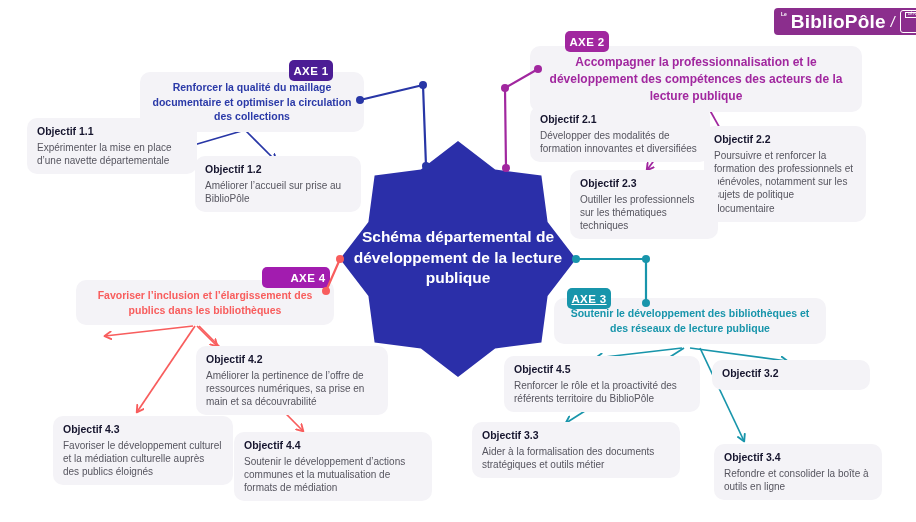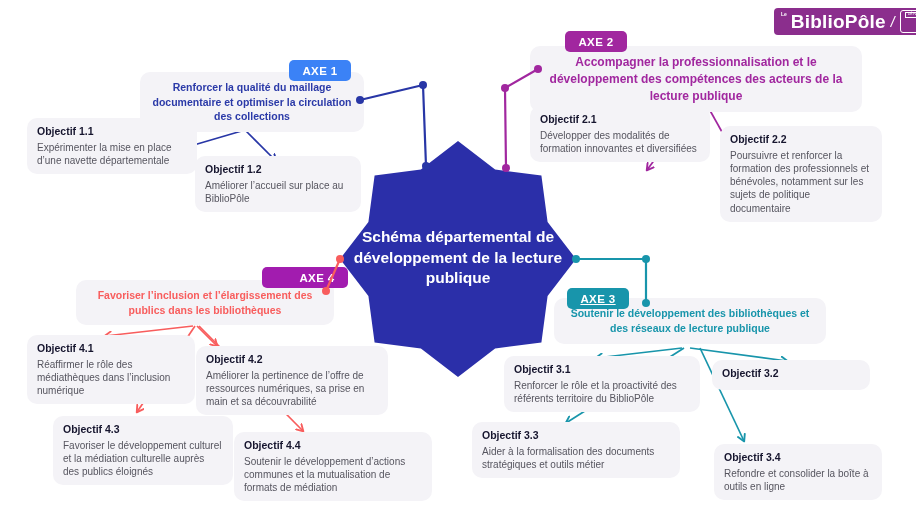--- a/index.html
+++ b/index.html
@@ -14,25 +14,25 @@
     position:absolute;z-index:2;background:#f4f3f7;border-radius:10px;
     padding:7px 10px;font-size:10px;color:#56555f;line-height:1.32;
   }
   .obox .ohead{display:block;font-weight:700;font-size:10.5px;color:#16152e;margin-bottom:2px;}
   .tbox{
     position:absolute;z-index:2;background:#f4f3f7;border-radius:10px;
     padding:8px 10px;font-weight:700;text-align:center;line-height:1.4;
     display:flex;align-items:center;justify-content:center;
   }
   .badge{
-    position:absolute;z-index:3;width:62px;height:21px;border-radius:5px;
+    position:absolute;z-index:3;width:44px;height:21px;border-radius:5px;
     display:flex;align-items:center;justify-content:center;
     color:#fff;font-weight:700;font-size:11.5px;letter-spacing:.4px;
   }
-  .c-axe1{color:#2b3aa8;} .bg-axe1{background:#3b82f6;text-align:center;}
+  .c-axe1{color:#2b3aa8;} .bg-axe1{background:#4c1d95;text-align:center;}
   .c-axe2{color:#a1279f;} .bg-axe2{background:#a1279f;}
   .c-axe3{color:#1895ab;} .bg-axe3{background:#1895ab;}
   .c-axe4{color:#f85d5d;} .bg-axe4{background:#a21caf;padding-left:24px;}
   #center-title{
     position:absolute;z-index:4;left:350px;top:227px;width:216px;
     color:#ffffff;font-weight:700;font-size:15.5px;line-height:1.33;text-align:center;
   }
   #logo{
     position:absolute;z-index:3;left:774px;top:8px;height:27px;
     background:#8b2e8d;border-radius:4px;display:flex;align-items:center;
@@ -110,58 +110,58 @@
   <div id="center-title">Schéma départemental de développement de la lecture publique</div>
 
   <div class="badge bg-axe1" style="left:289px;top:60px;">AXE 1</div>
   <div class="tbox c-axe1" style="left:140px;top:72px;width:204px;min-height:38px;font-size:10.5px;">Renforcer la qualité du maillage documentaire et optimiser la circulation des collections</div>
   <div class="obox" style="left:27px;top:118px;width:150px;">
     <b class="ohead">Objectif 1.1</b>
     <span>Expérimenter la mise en place d’une navette départementale</span>
   </div>
   <div class="obox" style="left:195px;top:156px;width:146px;">
     <b class="ohead">Objectif 1.2</b>
-    <span>Améliorer l’accueil sur place au BiblioPôle</span>
+    <span>Améliorer l’accueil sur prise au BiblioPôle</span>
   </div>
 
   <div class="badge bg-axe2" style="left:565px;top:31px;">AXE 2</div>
   <div class="tbox c-axe2" style="left:530px;top:46px;width:312px;min-height:30px;font-size:12px;">Accompagner la professionnalisation et le développement des compétences des acteurs de la lecture publique</div>
   <div class="obox" style="left:530px;top:106px;width:160px;">
     <b class="ohead">Objectif 2.1</b>
     <span>Développer des modalités de formation innovantes et diversifiées</span>
   </div>
-  <div class="obox" style="left:720px;top:126px;width:142px;">
+  <div class="obox" style="left:704px;top:126px;width:142px;">
     <b class="ohead">Objectif 2.2</b>
     <span>Poursuivre et renforcer la formation des professionnels et bénévoles, notamment sur les sujets de politique documentaire</span>
+  </div>
+  <div class="obox" style="left:570px;top:170px;width:128px;">
+    <b class="ohead">Objectif 2.3</b>
+    <span>Outiller les professionnels sur les thématiques techniques</span>
   </div>
 
   <div class="badge bg-axe3" style="left:567px;top:288px;text-decoration:underline;">AXE 3</div>
   <div class="tbox c-axe3" style="left:554px;top:298px;width:252px;min-height:30px;font-size:10.5px;">Soutenir le développement des bibliothèques et des réseaux de lecture publique</div>
   <div class="obox" style="left:504px;top:356px;width:176px;">
-    <b class="ohead">Objectif 3.1</b>
+    <b class="ohead">Objectif 4.5</b>
     <span>Renforcer le rôle et la proactivité des référents territoire du BiblioPôle</span>
   </div>
   <div class="obox" style="left:712px;top:360px;width:138px;">
     <b class="ohead">Objectif 3.2</b>
   </div>
   <div class="obox" style="left:472px;top:422px;width:188px;">
     <b class="ohead">Objectif 3.3</b>
     <span>Aider à la formalisation des documents stratégiques et outils métier</span>
   </div>
   <div class="obox" style="left:714px;top:444px;width:148px;">
     <b class="ohead">Objectif 3.4</b>
     <span>Refondre et consolider la boîte à outils en ligne</span>
   </div>
 
   <div class="badge bg-axe4" style="left:262px;top:267px;">AXE 4</div>
   <div class="tbox c-axe4" style="left:76px;top:280px;width:238px;min-height:28px;font-size:10.5px;">Favoriser l’inclusion et l’élargissement des publics dans les bibliothèques</div>
-  <div class="obox" style="left:27px;top:335px;width:148px;">
-    <b class="ohead">Objectif 4.1</b>
-    <span>Réaffirmer le rôle des médiathèques dans l’inclusion numérique</span>
-  </div>
   <div class="obox" style="left:196px;top:346px;width:172px;">
     <b class="ohead">Objectif 4.2</b>
     <span>Améliorer la pertinence de l’offre de ressources numériques, sa prise en main et sa découvrabilité</span>
   </div>
   <div class="obox" style="left:53px;top:416px;width:160px;">
     <b class="ohead">Objectif 4.3</b>
     <span>Favoriser le développement culturel et la médiation culturelle auprès des publics éloignés</span>
   </div>
   <div class="obox" style="left:234px;top:432px;width:178px;">
     <b class="ohead">Objectif 4.4</b>

